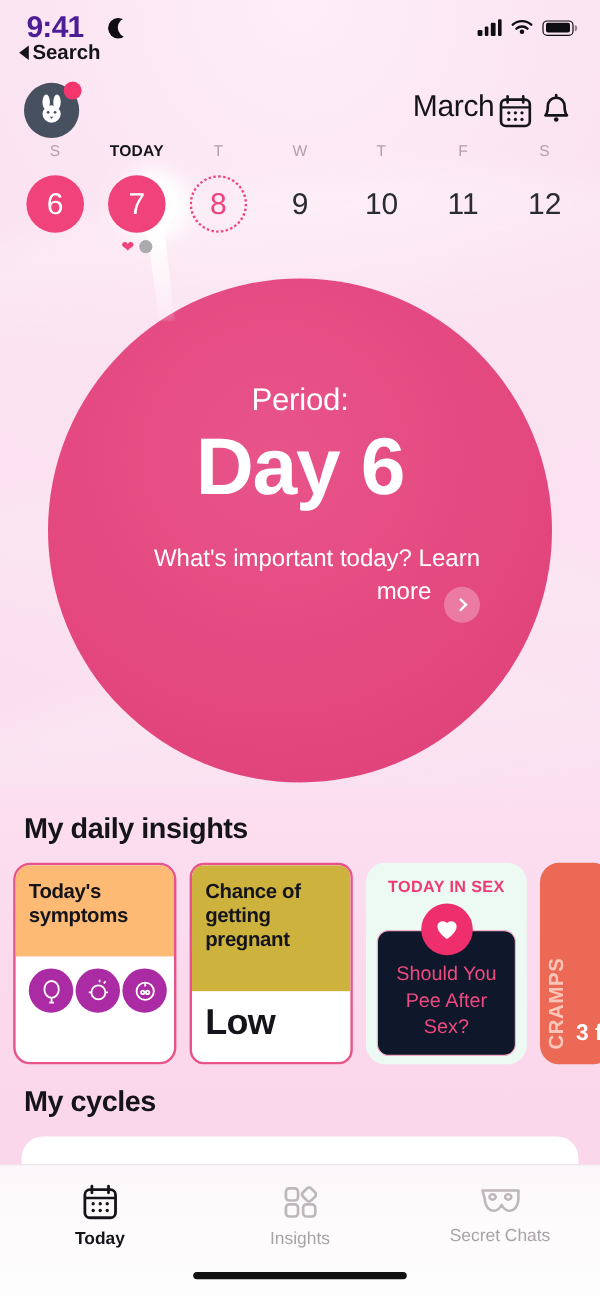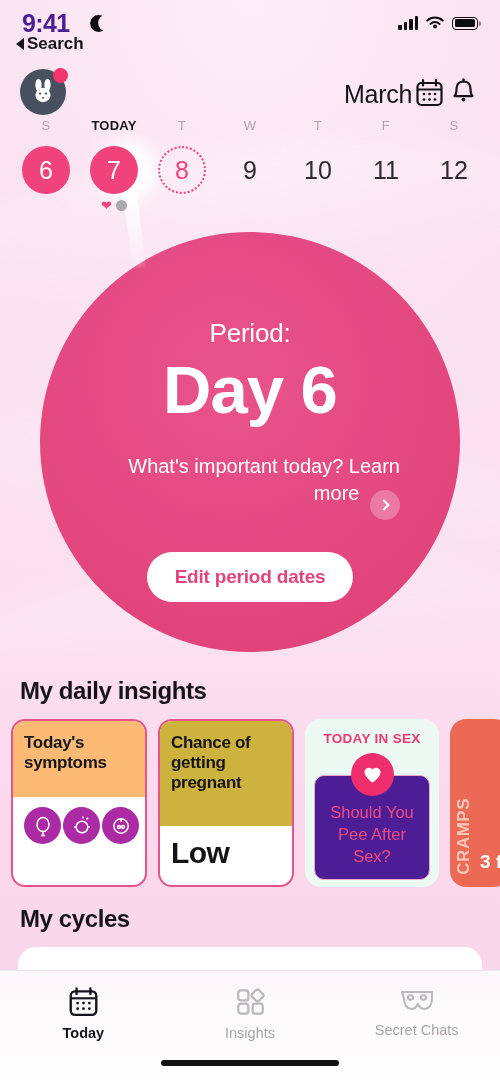--- a/index.html
+++ b/index.html
@@ -68,21 +68,21 @@
   }
   .avatar { position:relative; width:46px; height:46px; }
   .avatar-circle {
     width:46px; height:46px; border-radius:50%;
     background:#46505f; display:flex; align-items:center; justify-content:center;
   }
   .avatar-dot {
     position:absolute; top:-1px; right:-2px; width:15px; height:15px;
     border-radius:50%; background:#f4366e;
   }
-  .header-right { margin-left:auto; display:flex; align-items:flex-end; }
+  .header-right { margin-left:auto; display:flex; align-items:flex-start; }
   .month-label { font-size:25px; font-weight:400; color:#14141a; letter-spacing:-.3px; }
   .icon-btn { width:34px; height:34px; display:flex; align-items:center; justify-content:center; }
 
   
   .weekdays {
     position:absolute; top:118px; left:0; right:0; z-index:22;
     display:flex; padding:0 12px;
   }
   .weekdays div { flex:1; text-align:center; font-size:13px; color:#b79dae; letter-spacing:.4px; }
   .weekdays div.today { color:#14141a; font-weight:700; font-size:13px; letter-spacing:.2px; }
@@ -156,21 +156,21 @@
   .sec-title { font-size:24px; font-weight:700; color:#14141a;
     padding:22px 20px 0 20px; letter-spacing:-.4px; }
   .cards {
     display:flex; gap:11px; padding:14px 0 0 11px; overflow:hidden;
   }
   .card {
     flex:0 0 auto; border-radius:14px; overflow:hidden;
     background:#fff; border:2.5px solid #e8548a;
   }
   .card.c1 { width:136px; height:168px; }
-  .card.c2 { width:136px; height:168px; }
+  .card.c2 { width:136px; height:168px;border-radius:12px; }
   .card-head { padding:12px 11px 0 11px; font-size:17px; line-height:1.18;
     font-weight:600; color:#14141a; letter-spacing:-.3px; }
   .c1 .card-head { background:#fdba74; height:76px; }
   .c2 .card-head { background:#cdb23e; height:105px; }
   .card-body { padding:10px 11px; display:flex; align-items:center; }
   .c2 .card-body { font-size:30px; font-weight:700; color:#14141a; letter-spacing:-.6px; }
   .sym-icons { display:flex; gap:2px; }
   .sym { width:37px; height:37px; border-radius:50%; background:#ab2ba5;
     display:flex; align-items:center; justify-content:center; }
 
@@ -178,21 +178,21 @@
     width:134px; height:168px; background:#ecfaf3; border:none;
     border-radius:16px; padding:12px 9px; text-align:center; position:relative;
   }
   .c3-title { font-size:13.5px; font-weight:700; color:#ee3a72; letter-spacing:.3px; }
   .c3-heart {
     width:43px; height:43px; border-radius:50%; background:#ef2f6d;
     display:flex; align-items:center; justify-content:center;
     margin:7px auto -21px auto; position:relative; z-index:3;
   }
   .c3-box {
-    border:1.4px solid #f3aac4; border-radius:10px; background:#4c1d95;
+    border:1.4px solid #f3aac4; border-radius:10px; background:#0f172a;
     padding:26px 7px 11px 7px; font-size:16.5px; line-height:1.33;
     color:#ef4a80; font-weight:500;
   }
   .card.c4 {
     width:60px; height:168px; background:#ec6a55; border:none; border-radius:16px;
     position:relative; overflow:hidden;
   }
   .c4-vert {
     position:absolute; left:4px; bottom:12px;
     writing-mode:vertical-rl; transform:rotate(180deg);
@@ -347,21 +347,20 @@
 
   <div class="main-circle">
     <div class="mc-period">Period:</div>
     <div class="mc-day">Day 6</div>
     <div class="mc-learn">
       <span>What's important today? Learn more</span>
       <span class="chev-btn">
           <span class="chev"></span>
         </span>
     </div>
-    <button class="edit-btn">Edit period dates</button>
   </div>
 
   <div class="insights-wrap">
     <div class="sec-title">My daily insights</div>
 
     <div class="cards">
 
       <div class="card c1">
         <div class="card-head">Today's symptoms</div>
         <div class="card-body">

